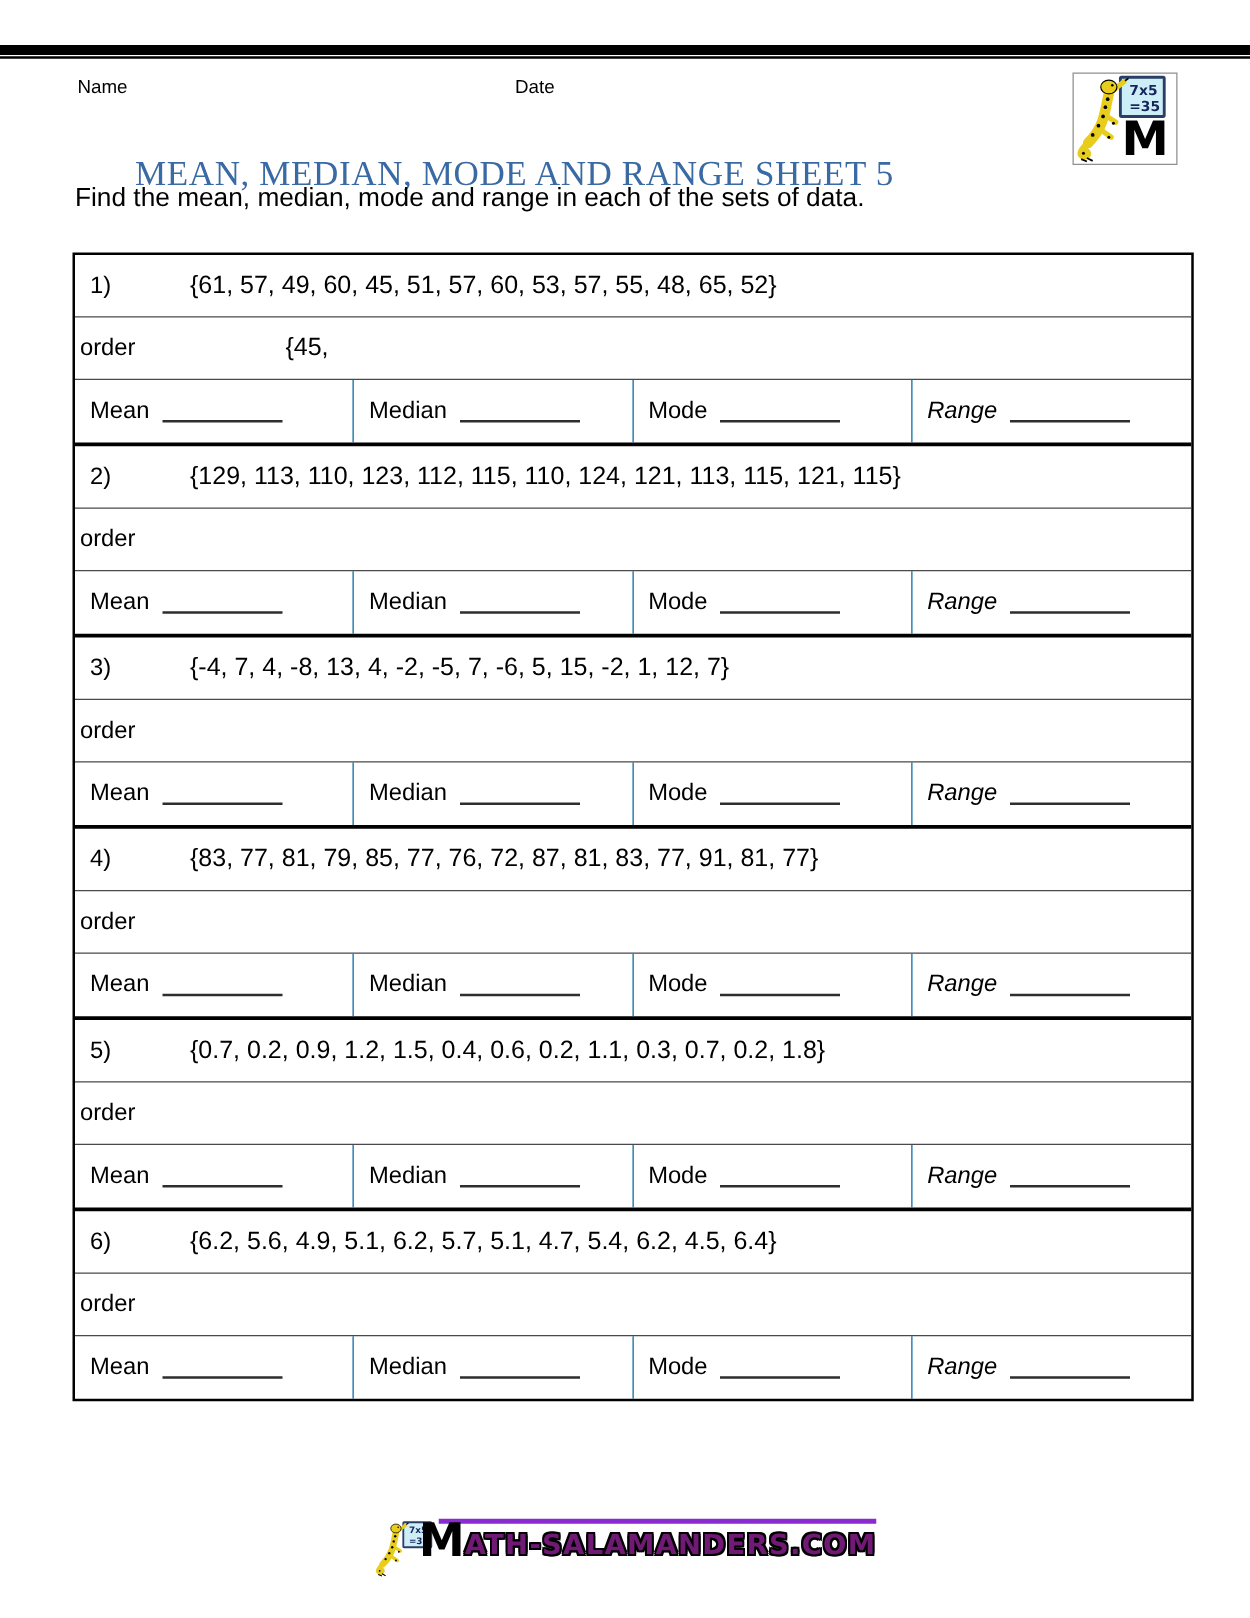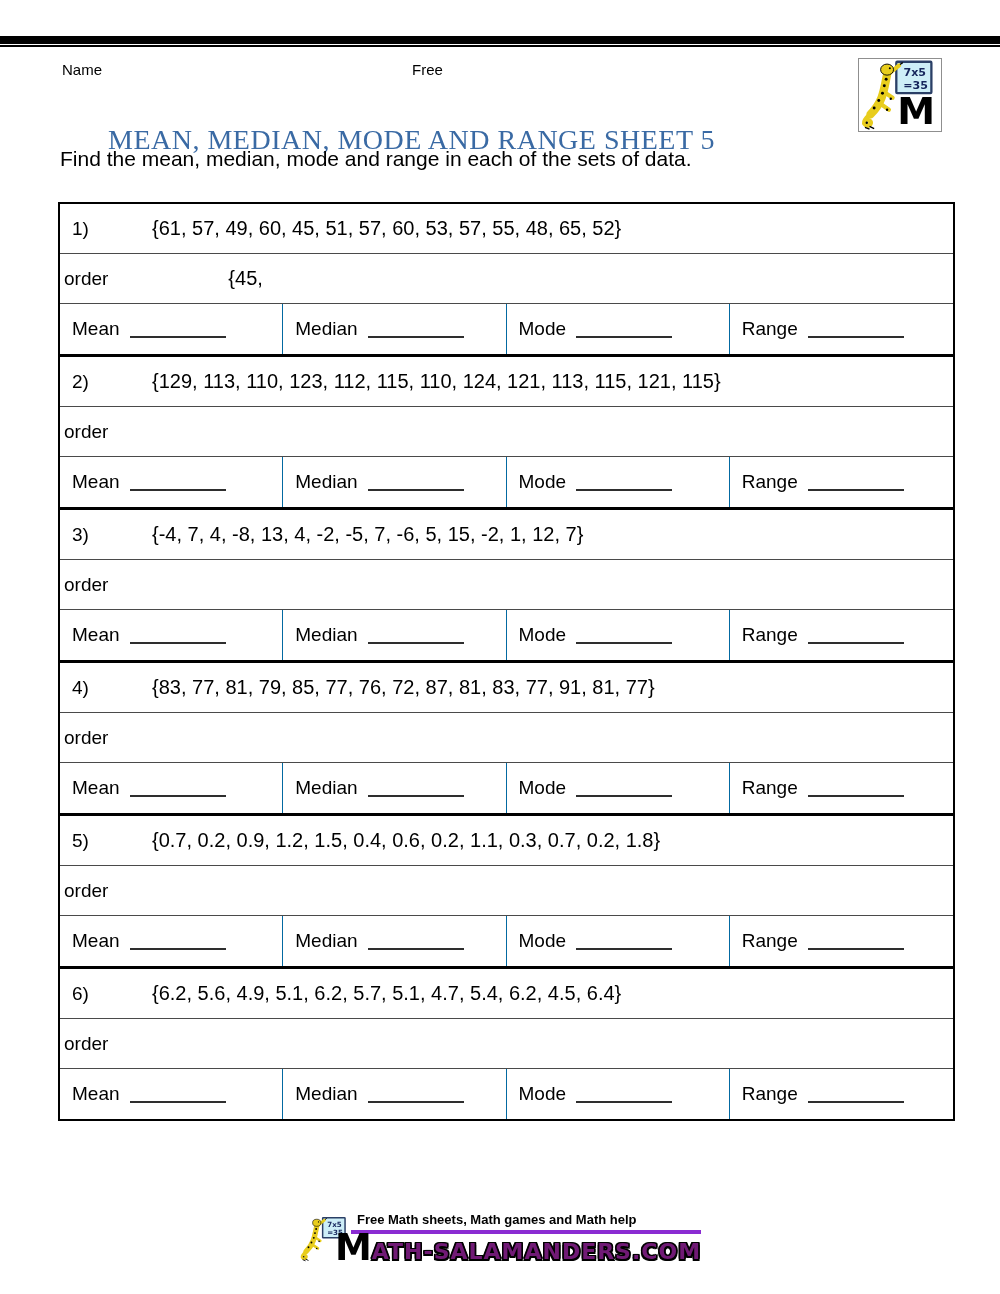--- a/index.html
+++ b/index.html
@@ -46,21 +46,21 @@
   .row { height:50px; display:flex; align-items:center; box-sizing:border-box; font-size:19px; }
   .num-row, .order-row { border-bottom:1px solid #4a4a4a; }
   .pnum { flex:0 0 80px; padding-left:12px; }
   .pset { flex:1; text-align:left; font-size:20px; white-space:nowrap; }
   .olabel { padding-left:4px; }
   .ovalue { margin-left:120px; font-size:20px; }
   .scell {
     flex:1 1 25%; height:100%; display:flex; align-items:center;
     padding-left:12px; box-sizing:border-box; border-right:1px solid #0369a1;
   }
-  .scell:last-child { border-right:none; }
+  .scell:last-child { border-right:none;font-style:italic; }
   .blank {
     display:inline-block; width:96px; height:0;
     border-bottom:2px solid #2e2e2e; margin-left:10px; transform:translateY(8px);
   }
 
   
   .footer {
     position:absolute; left:0; top:1212px; width:1000px;
     display:flex; justify-content:center; align-items:flex-start;
   }
@@ -110,21 +110,21 @@
         <circle cx="34" cy="43" r="1.3" fill="#000"></circle>
         <circle cx="30" cy="55" r="1.3" fill="#000"></circle>
         <path d="M6 74 l5 2 M11 73 l5 2.5" stroke="#000" stroke-width="1.5"></path>
       </g>
     </symbol>
   </defs>
 </svg>
 
 <div class="topbar"></div>
 <span class="name-label">Name</span>
-<span class="date-label">Free</span>
+<span class="date-label">Date</span>
 
 <div class="logo-box">
   <svg class="logo-svg" viewBox="0 0 88 78">
     <use href="#sala-board"></use>
   </svg>
   <span class="logo-m">M</span>
 </div>
 
 <h1 class="page-title" style="color: rgb(58, 106, 164);">MEAN, MEDIAN, MODE AND RANGE SHEET 5</h1>
 <div class="instruction">Find the mean, median, mode and range in each of the sets of data.</div>
@@ -303,20 +303,19 @@
       </div>
     </div>
   </section>
 </div>
 
 <div class="footer">
   <svg class="footer-svg" viewBox="0 0 88 78">
     <use href="#sala-board"></use>
   </svg>
   <div class="footer-col">
-    <span class="tagline">Free Math sheets, Math games and Math help</span>
     <div class="underline" style="background: rgb(138, 43, 210);"></div>
     <div class="site-line">
       <span class="site-m">M</span>
         <span class="site-rest">ATH-SALAMANDERS.COM</span>
     </div>
   </div>
 </div>
 
 </body></html>

